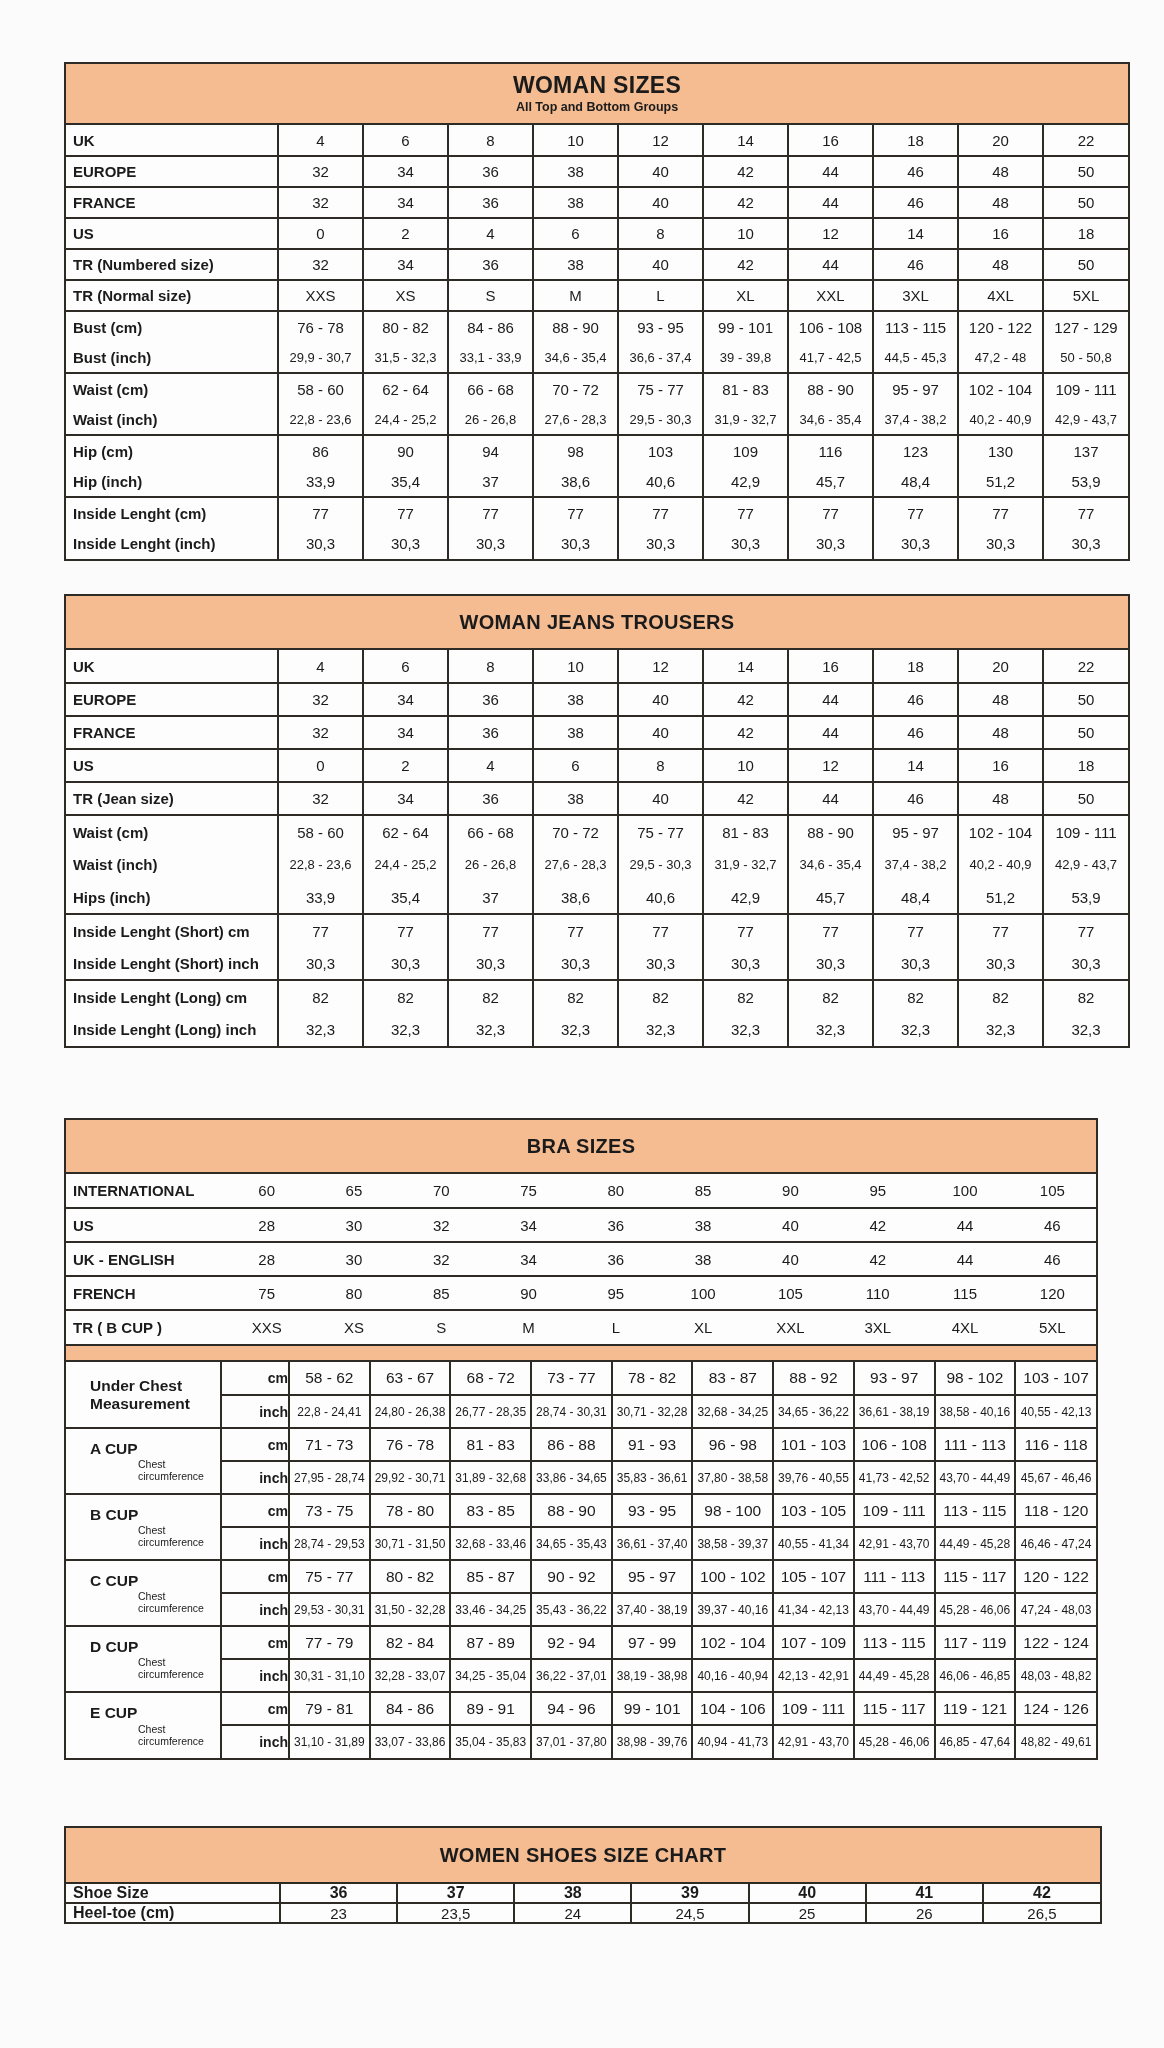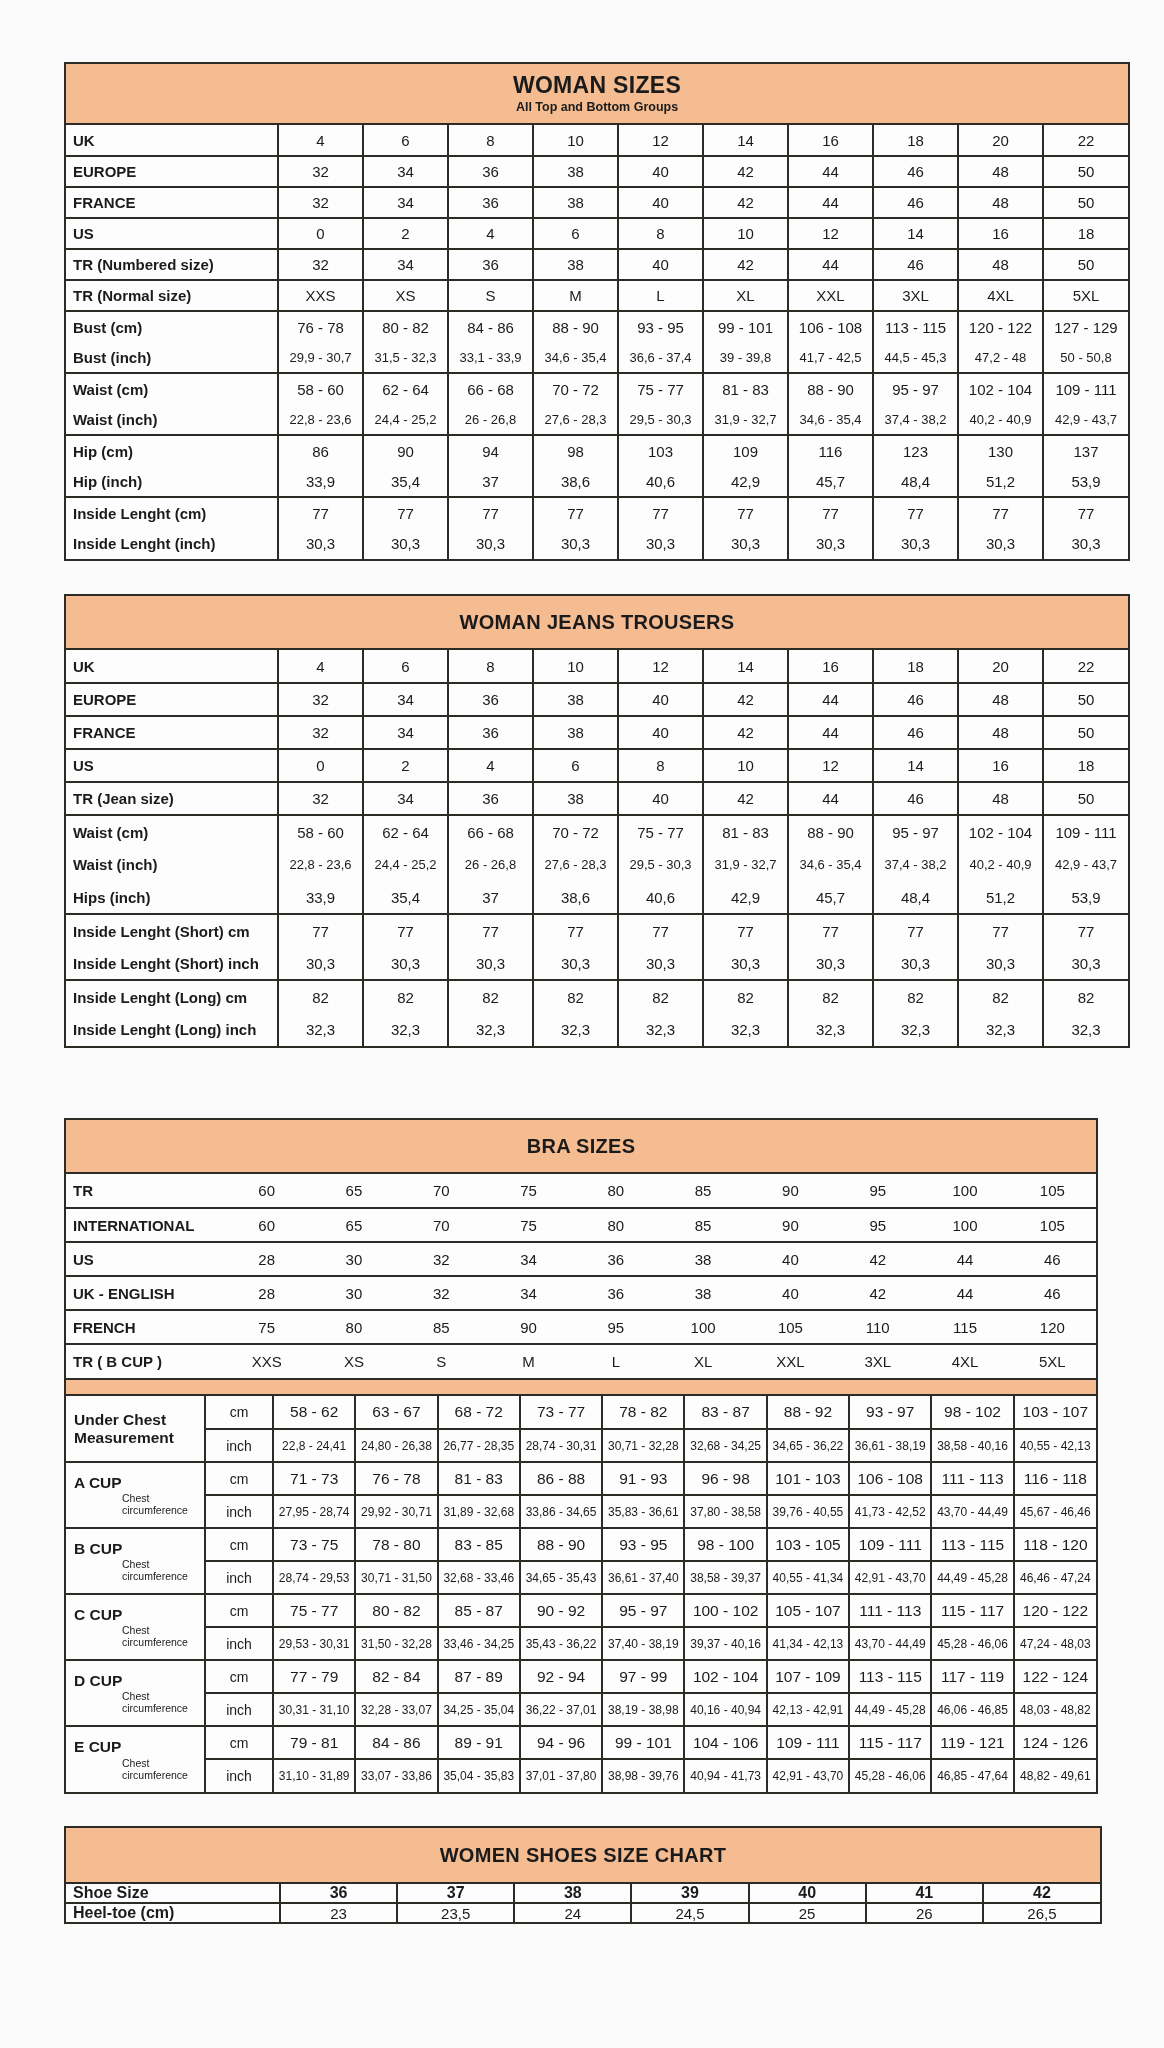--- a/index.html
+++ b/index.html
@@ -33,22 +33,22 @@
   .t12 td.lab{width:204px;}
   .tjeans tr{height:33px;}
   
   .btop tr{height:34px;}
   .btop td.lab{width:150px;}
   .btop td.val{border-left:none;}
   
   .band{height:14px;background:var(--peach);border-top:2px solid var(--bd);border-bottom:2px solid var(--bd);}
   
   .bcup tr{height:33px;}
-  .bcup td.cuplab{width:130px;text-align:left;padding-left:8px;}
-  .bcup td.unit{width:66px;text-align:center;font-weight:normal;font-size:14px;border-left:2px solid var(--bd);border-radius:15px;}
+  .bcup td.cuplab{width:130px;text-align:left;padding-left:24px;}
+  .bcup td.unit{width:66px;text-align:right;font-weight:bold;font-size:14px;border-left:2px solid var(--bd);border-radius:15px;}
   .bcup td.val{font-size:15.5px;}
   .bcup tr.inchrow td.val{font-size:12px;}
   .cupname{font-weight:bold;font-size:15.5px;line-height:1.15;}
   .cupsub{font-size:10.5px;margin-top:1px;margin-left:48px;}
   
   .tshoes td.lab{width:206px;font-size:16px;}
   .tshoes td.val{font-size:15px;}
 </style>
 </head>
 <body>
@@ -414,33 +414,20 @@
       </table>
   </div>
 
   <div class="tbl" style="left:64px;top:1118px;width:1034px;">
     <div class="hdr" style="height:52px;">
       <div class="hdr-title mid">BRA SIZES</div>
     </div>
     <table class="btop">
         <tbody id="t3a-body">
           <tr>
-            <td class="lab">TR</td>
-            <td class="val">60</td>
-            <td class="val">65</td>
-            <td class="val">70</td>
-            <td class="val">75</td>
-            <td class="val">80</td>
-            <td class="val">85</td>
-            <td class="val">90</td>
-            <td class="val">95</td>
-            <td class="val">100</td>
-            <td class="val">105</td>
-          </tr>
-          <tr>
             <td class="lab">INTERNATIONAL</td>
             <td class="val">60</td>
             <td class="val">65</td>
             <td class="val">70</td>
             <td class="val">75</td>
             <td class="val">80</td>
             <td class="val">85</td>
             <td class="val">90</td>
             <td class="val">95</td>
             <td class="val">100</td>

